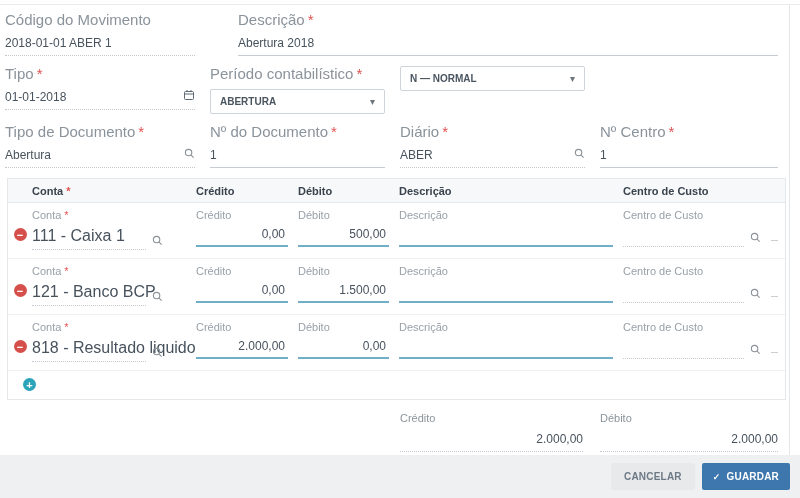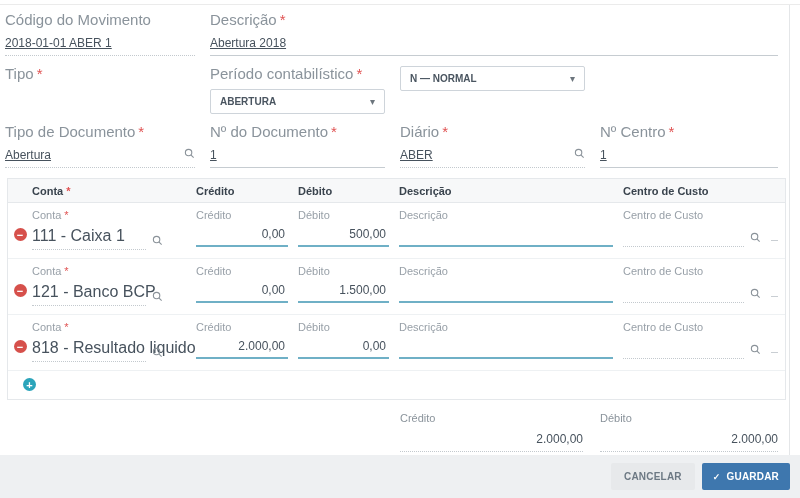--- a/index.html
+++ b/index.html
@@ -15,25 +15,25 @@
   
   .fields-grid {
     display:grid; grid-template-columns:190px 175px 185px 178px;
     column-gap:15px; padding:11px 0 0 5px;
   }
   .field { margin-bottom:9px; }
   .f-label { font-size:15px; color:#8a939b; margin-bottom:7px; white-space:nowrap; }
   .req { color:#e05252; margin-left:3px; }
   .f-value {
     font-size:12px; color:#47525d; padding-bottom:5px; min-height:21px;
-    display:flex; align-items:flex-end; justify-content:space-between; white-space:nowrap;text-decoration:underline;
+    display:flex; align-items:flex-end; justify-content:space-between; white-space:nowrap;
   }
   .u-dotted { border-bottom:1px dotted #c3c9ce; }
   .u-solid  { border-bottom:1px solid #c6ccd1; }
-  .span3 { grid-column:2 / span 3; }
+  .span3 { grid-column:2 / span 3;margin-left:28px; }
   .select-box {
     border:1px solid #ced4da; border-radius:2px; height:25px; margin-top:1px;
     display:flex; align-items:center; justify-content:space-between;
     padding:0 9px; font-size:10px; font-weight:700; color:#4a5560; cursor:pointer;
   }
   .chev { font-size:10px; color:#6c757d; font-weight:400; }
   .icon-svg { flex:0 0 auto; margin-left:6px; }
 
   
   .lines-table { margin:1px 14px 0 7px; border:1px solid #e5e8eb; }
@@ -117,20 +117,31 @@
       </div>
       <div class="f-value u-solid">
         <span>Abertura 2018</span>
       </div>
     </div>
 
     <div class="field">
       <div class="f-label">
         <span>Tipo</span><span class="req">*</span>
       </div>
+      <div class="f-value u-dotted">
+        <span>01-01-2018</span>
+        <span class="icon-svg">
+          <svg width="12" height="12" viewBox="0 0 24 24" fill="none" stroke="#5f6a75" stroke-width="2">
+            <rect x="3" y="5" width="18" height="16" rx="2"></rect>
+              <line x1="3" y1="10" x2="21" y2="10"></line>
+            <line x1="8" y1="2" x2="8" y2="6"></line>
+              <line x1="16" y1="2" x2="16" y2="6"></line>
+          </svg>
+        </span>
+      </div>
     </div>
 
     <div class="field">
       <div class="f-label">
         <span>Período contabilístico</span><span class="req">*</span>
       </div>
       <div class="select-box">
         <span>ABERTURA</span>
         <span class="chev">▾</span>
       </div>

